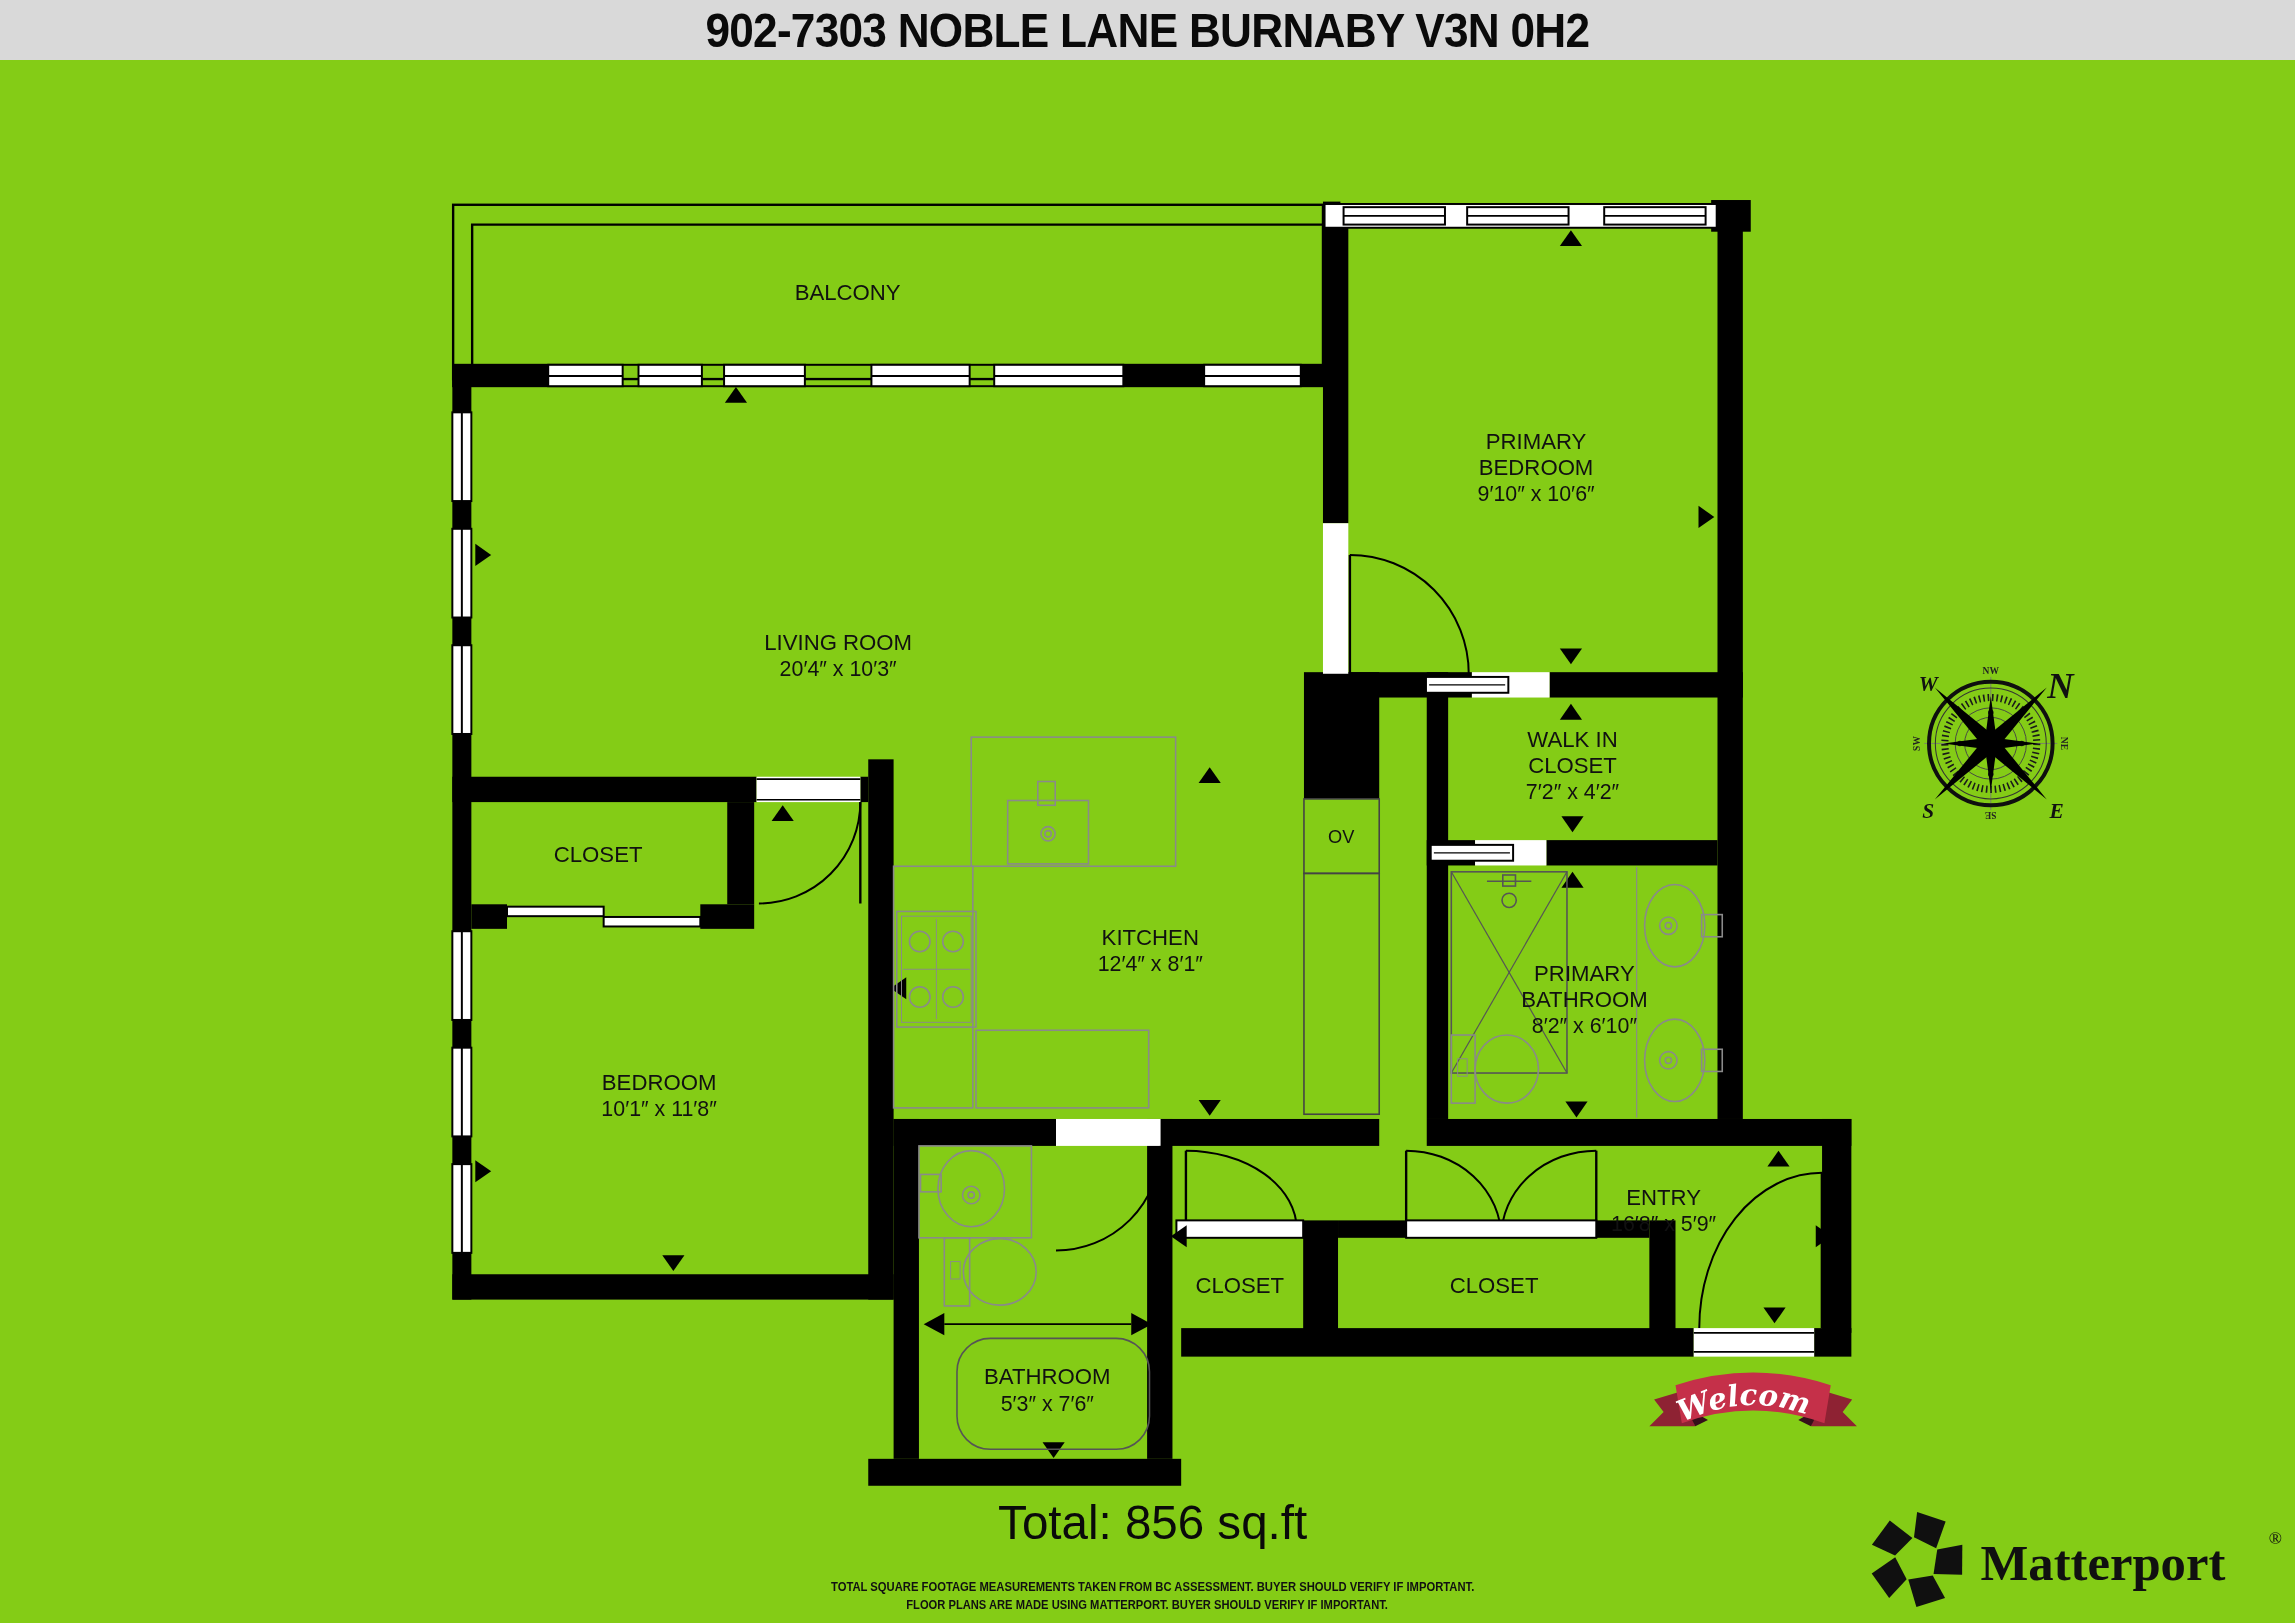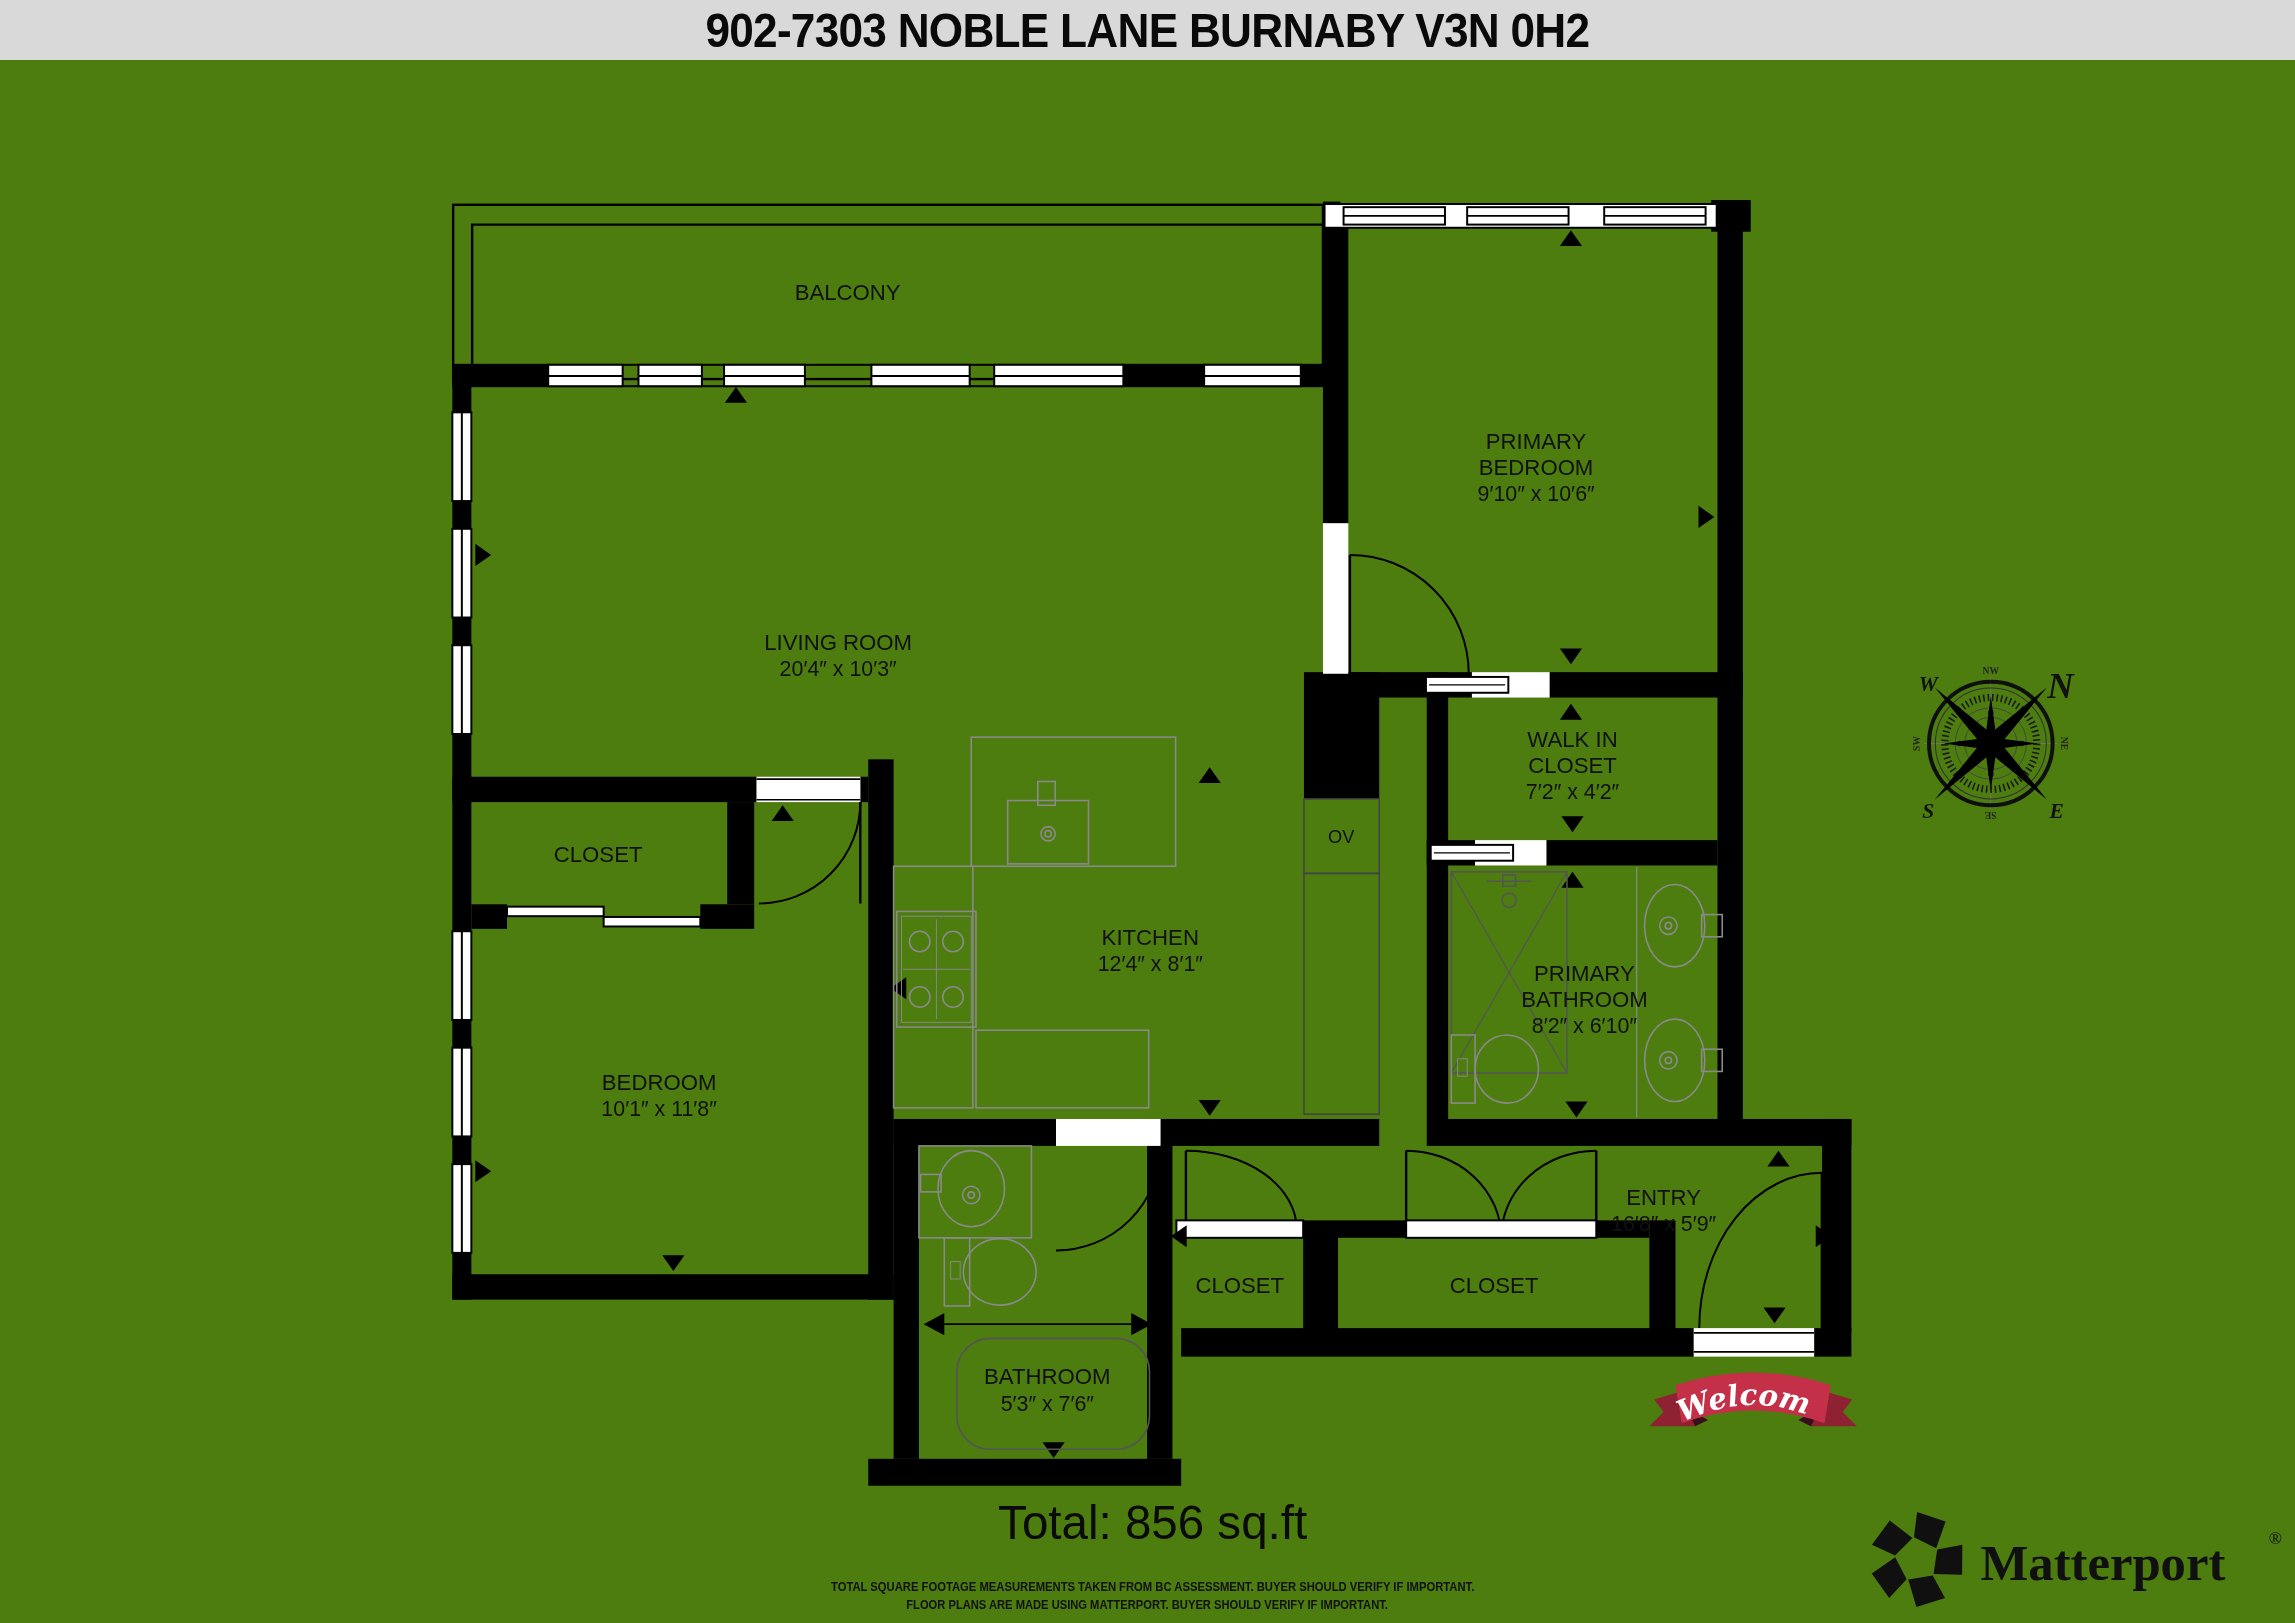--- a/index.html
+++ b/index.html
@@ -1,17 +1,17 @@
 <!DOCTYPE html>
 <html style="font-size:12.7px"><head>
 <meta charset="utf-8">
 <style>
   html,body{margin:0;padding:0;background:#ffffff;}
   body{font-family:"Liberation Sans", sans-serif; width:2295px; height:1624px; position:relative;}
-  .page{position:relative;width:2295px;height:1624px;background:#4d7c0f;overflow:hidden;}
+  .page{position:relative;width:2295px;height:1624px;background:#84cc16;overflow:hidden;}
   .header{position:absolute;left:0;top:0;width:2295px;height:60px;background:#d9d9d9;display:flex;align-items:center;justify-content:center;}
   .header h1{margin:0;font-weight:700;font-size:48px;letter-spacing:-0.8px;transform:scaleX(0.92);transform-origin:center;color:#0a0a0a;white-space:nowrap;font-family:"Liberation Sans",sans-serif;}
   svg{position:absolute;left:0;top:0;}
   svg text{font-family:"Liberation Sans","DejaVu Sans",sans-serif;fill:#111;}
   .room-name{font-size:28px;}
   .room-dims{font-size:27px;}
   .ov-label{font-size:23px;}
   .total-label{font-size:60px;fill:#0a0a0a;}
   .disclaimer{font-size:17px;font-weight:700;fill:#111;}
   .brand-text{font-family:"Liberation Serif","DejaVu Serif",serif;font-size:64px;font-weight:600;fill:#101010;}

